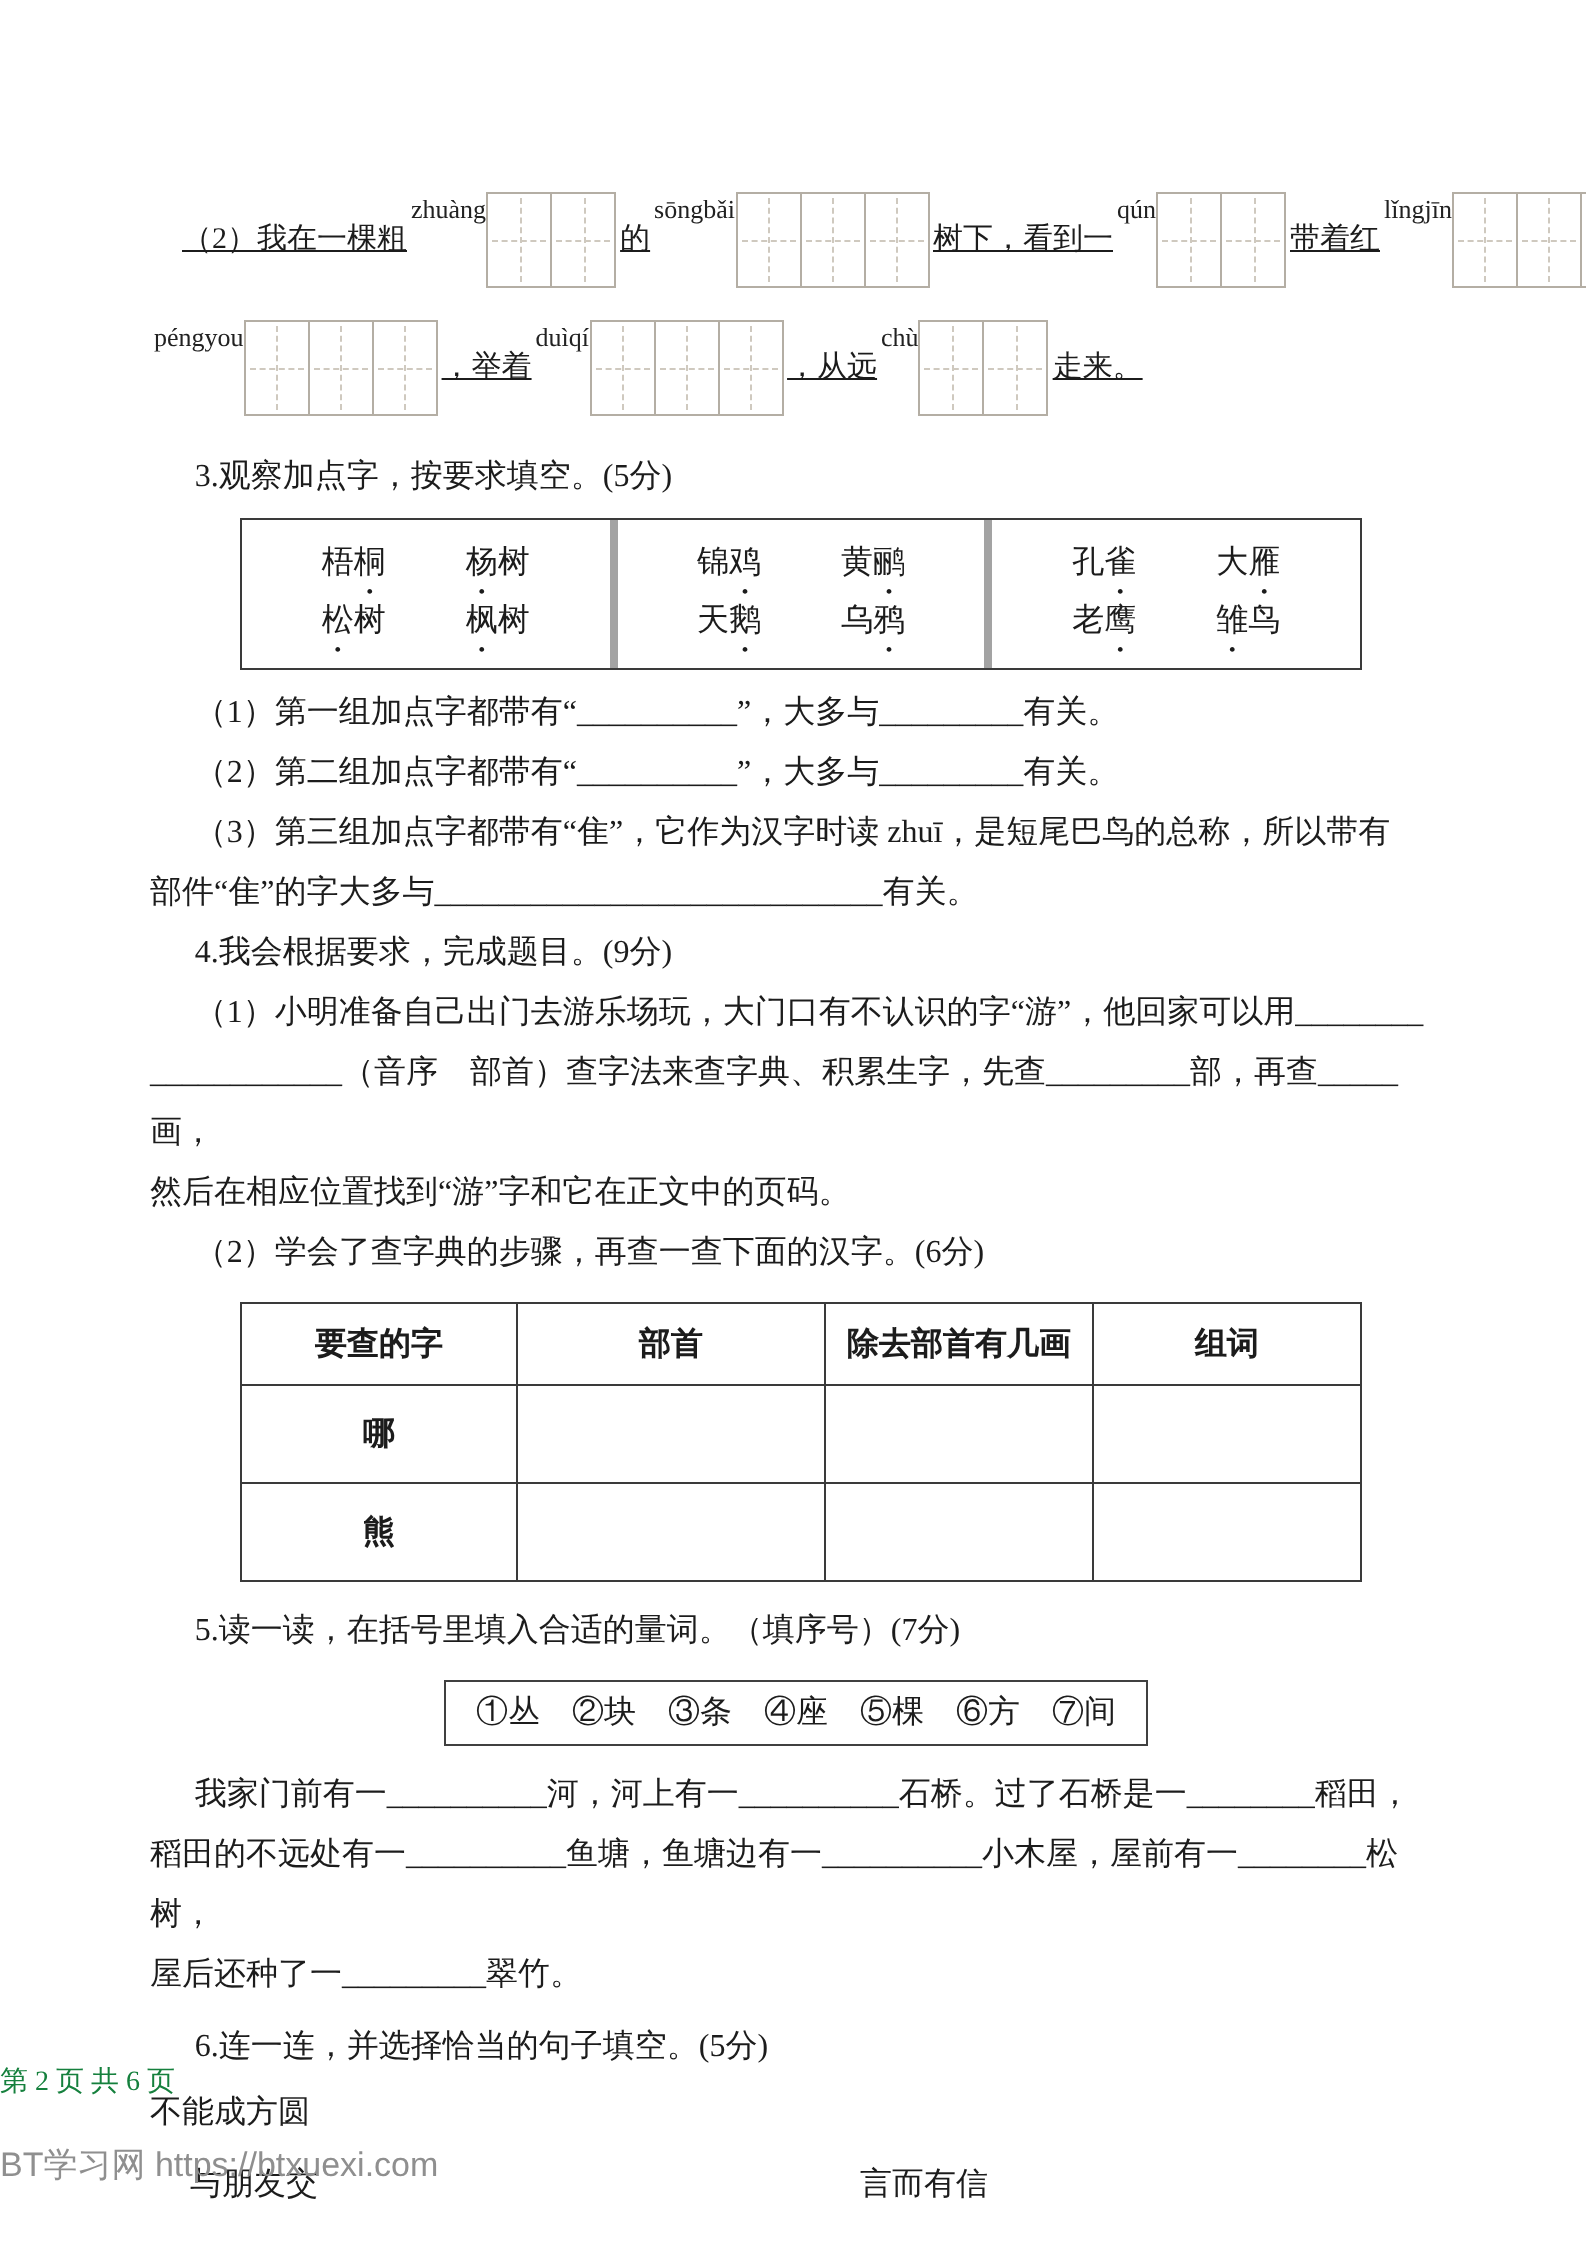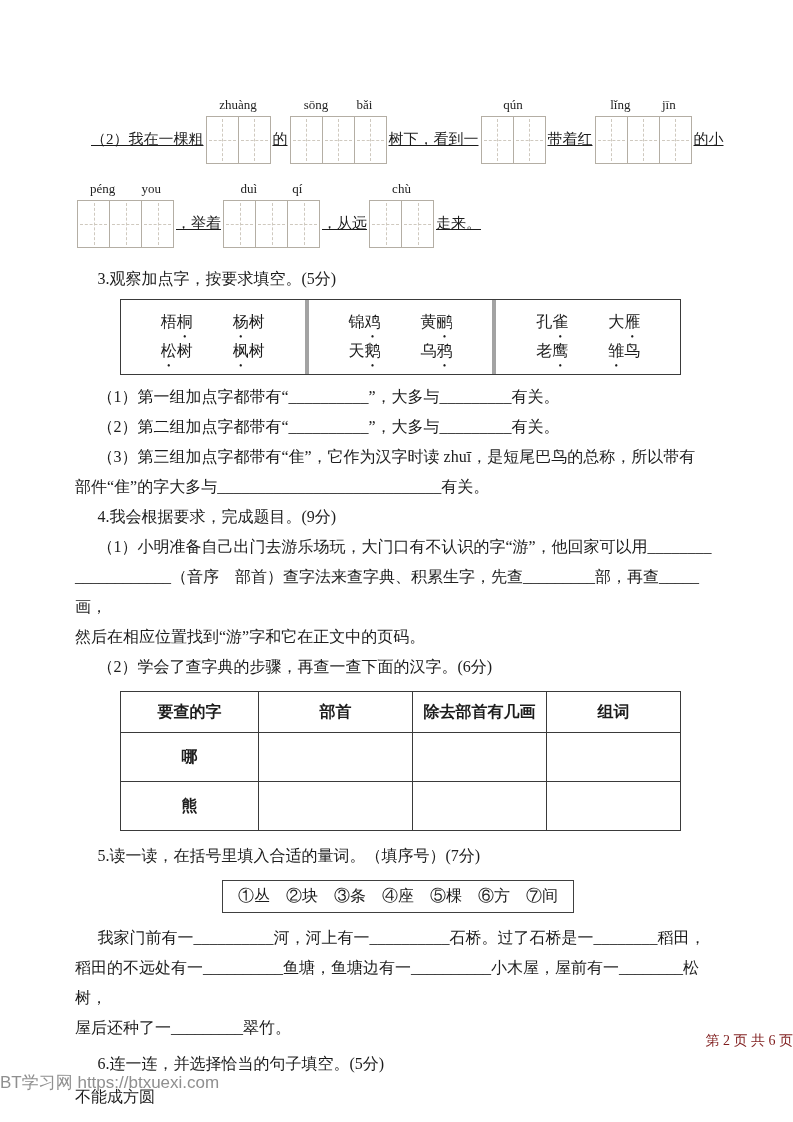--- a/index.html
+++ b/index.html
@@ -6,21 +6,21 @@
   body{
     width:793px;height:1122px;background:#ffffff;position:relative;overflow:hidden;
     font-family:"Liberation Serif","DejaVu Serif",serif;color:#1c1c1c;font-size:16px;
   }
   .content{padding:96px 72px 0 75px;}
 
   
   .q2-line{display:flex;align-items:flex-end;margin-bottom:16px;}
   .q2-line1{padding-left:16px;}
   .q2-text{padding-bottom:15px;white-space:pre;font-size:15px;text-decoration:underline;}
-  .pin-grid{display:inline-flex;flex-direction:column;margin:0 2px;}
+  .pin-grid{display:inline-flex;margin:0 2px;}
   .pinyin-row{display:flex;justify-content:space-around;font-size:13px;height:20px;line-height:18px;color:#222;}
   .cell-row{display:flex;}
   .tzg-cell{width:33px;height:48px;border:1px solid #b4aea4;margin-left:-1px;position:relative;background:#fff;box-sizing:border-box;}
   .tzg-cell:first-child{margin-left:0;}
   .tzg-cell::before{content:"";position:absolute;left:50%;top:2px;bottom:2px;border-left:1px dashed #cfc9bf;}
   .tzg-cell::after{content:"";position:absolute;top:50%;left:2px;right:2px;border-top:1px dashed #cfc9bf;}
 
   
   .para{line-height:30px;}
   .ind{text-indent:1.4em;}
@@ -43,21 +43,21 @@
 
   
   .q5-box{border:1px solid #404040;width:fit-content;margin:9px auto 10px;padding:5px 15px;font-size:16px;}
 
   
   .q6-block{margin-top:6px;}
   .q6-row{display:flex;line-height:36px;}
   .q6-left{width:355px;padding-left:20px;box-sizing:border-box;}
 
   
-  .footer{position:absolute;bottom:72px;left:0;right:0;text-align:right;font-size:14px;color:#7f1d1d;}
+  .footer{position:absolute;bottom:72px;left:0;right:0;text-align:left;font-size:14px;color:#15803d;}
   .watermark{position:absolute;bottom:28px;left:0;right:0;text-align:left;font-size:17px;color:#8f8f8f;font-family:"Liberation Sans","DejaVu Sans",sans-serif;}
 </style>
 </head>
 <body>
 
 <div class="content">
 
   <div class="q2-line q2-line1" id="q2-line1">
       <span class="q2-text">（2）我在一棵粗</span>
       <span class="pin-grid">

